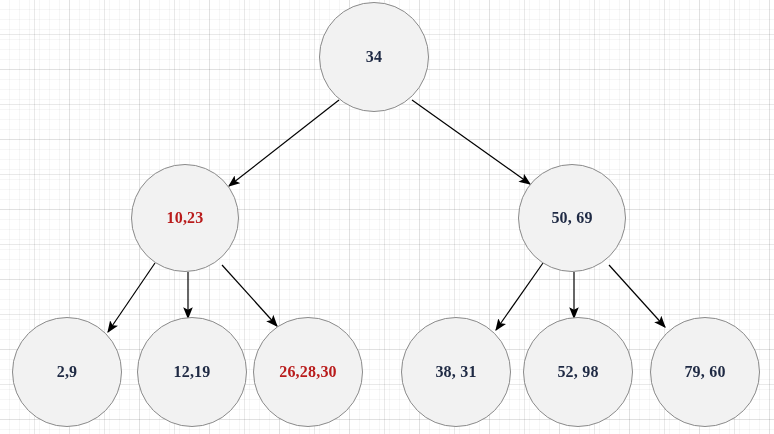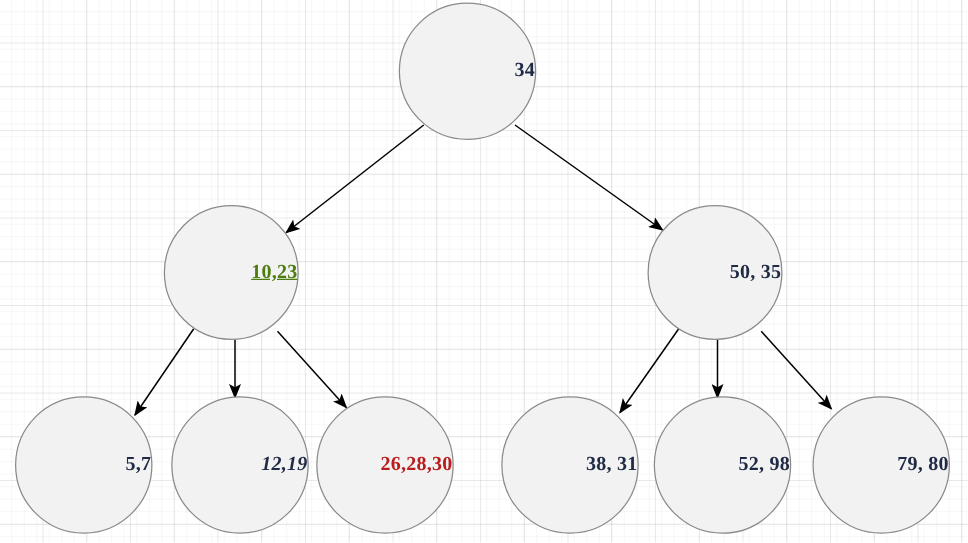--- a/index.html
+++ b/index.html
@@ -43,21 +43,21 @@
   }
 
   .node {
     position: absolute;
     box-sizing: border-box;
     border-radius: 50%;
     background: #f2f2f2;
     border: 1px solid #8a8a8a;
     display: flex;
     align-items: center;
-    justify-content: flex-end;
+    justify-content: center;
     text-align: center;
   }
 
   .node-label {
     font-family: "Liberation Serif", serif;
     font-weight: bold;
     font-size: 16px;
     color: #1f2a44;
     letter-spacing: 0.2px;
     white-space: nowrap;
@@ -85,38 +85,38 @@
         <line x1="574" y1="272" x2="574" y2="318" stroke="#000000" stroke-width="1.2" marker-end="url(#arrowhead)"></line>
         <line x1="609" y1="265" x2="665" y2="327" stroke="#000000" stroke-width="1.2" marker-end="url(#arrowhead)"></line>
       </g>
   </svg>
 
   <div id="nodes-layer">
       <div class="node" style="left: 319px; top: 2px; width: 110px; height: 110px; background: rgb(242, 242, 242); border-color: rgb(138, 138, 138);">
         <span class="node-label" style="color: rgb(31, 42, 68);">34</span>
       </div>
       <div class="node" style="left: 131px; top: 164px; width: 108px; height: 108px; background: rgb(242, 242, 242); border-color: rgb(138, 138, 138);">
-        <span class="node-label" style="color: #4d7c0f; text-decoration: underline;">10,23</span>
+        <span class="node-label" style="color: #b91c1c;">10,23</span>
       </div>
       <div class="node" style="left: 518px; top: 164px; width: 108px; height: 108px; background: rgb(242, 242, 242); border-color: rgb(138, 138, 138);">
-        <span class="node-label" style="color: rgb(31, 42, 68);">50, 35</span>
+        <span class="node-label" style="color: rgb(31, 42, 68);">50, 69</span>
       </div>
       <div class="node" style="left: 12px; top: 317px; width: 110px; height: 110px; background: rgb(242, 242, 242); border-color: rgb(138, 138, 138);">
-        <span class="node-label" style="color: rgb(31, 42, 68);">5,7</span>
+        <span class="node-label" style="color: rgb(31, 42, 68);">2,9</span>
       </div>
       <div class="node" style="left: 137px; top: 317px; width: 110px; height: 110px; background: rgb(242, 242, 242); border-color: rgb(138, 138, 138);">
-        <span class="node-label" style="color: rgb(31, 42, 68); font-style: italic;">12,19</span>
+        <span class="node-label" style="color: rgb(31, 42, 68);">12,19</span>
       </div>
       <div class="node" style="left: 253px; top: 317px; width: 110px; height: 110px; background: rgb(242, 242, 242); border-color: rgb(138, 138, 138);">
         <span class="node-label" style="color: #b91c1c;">26,28,30</span>
       </div>
       <div class="node" style="left: 401px; top: 317px; width: 110px; height: 110px; background: rgb(242, 242, 242); border-color: rgb(138, 138, 138);">
         <span class="node-label" style="color: rgb(31, 42, 68);">38, 31</span>
       </div>
       <div class="node" style="left: 523px; top: 317px; width: 110px; height: 110px; background: rgb(242, 242, 242); border-color: rgb(138, 138, 138);">
         <span class="node-label" style="color: rgb(31, 42, 68);">52, 98</span>
       </div>
       <div class="node" style="left: 650px; top: 317px; width: 110px; height: 110px; background: rgb(242, 242, 242); border-color: rgb(138, 138, 138);">
-        <span class="node-label" style="color: rgb(31, 42, 68);">79, 80</span>
+        <span class="node-label" style="color: rgb(31, 42, 68);">79, 60</span>
       </div>
     </div>
 
 </div>
 
 </body></html>

